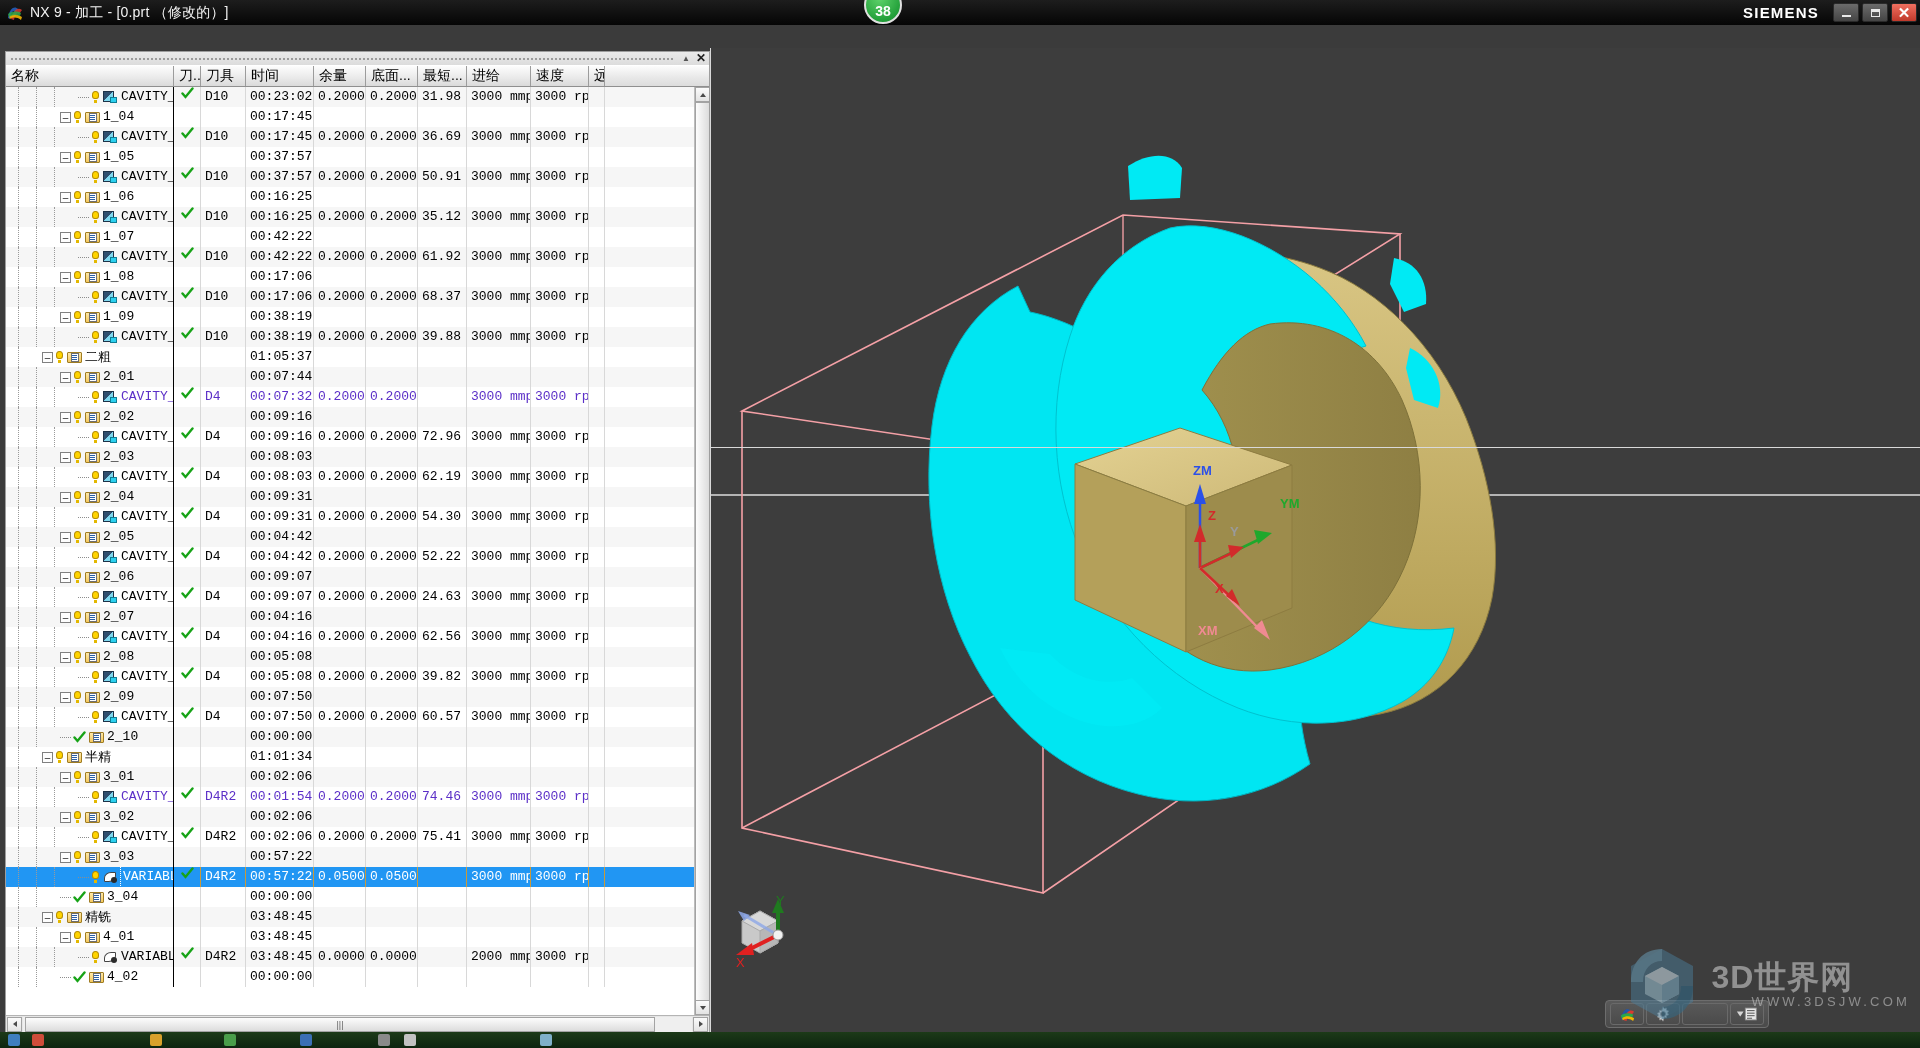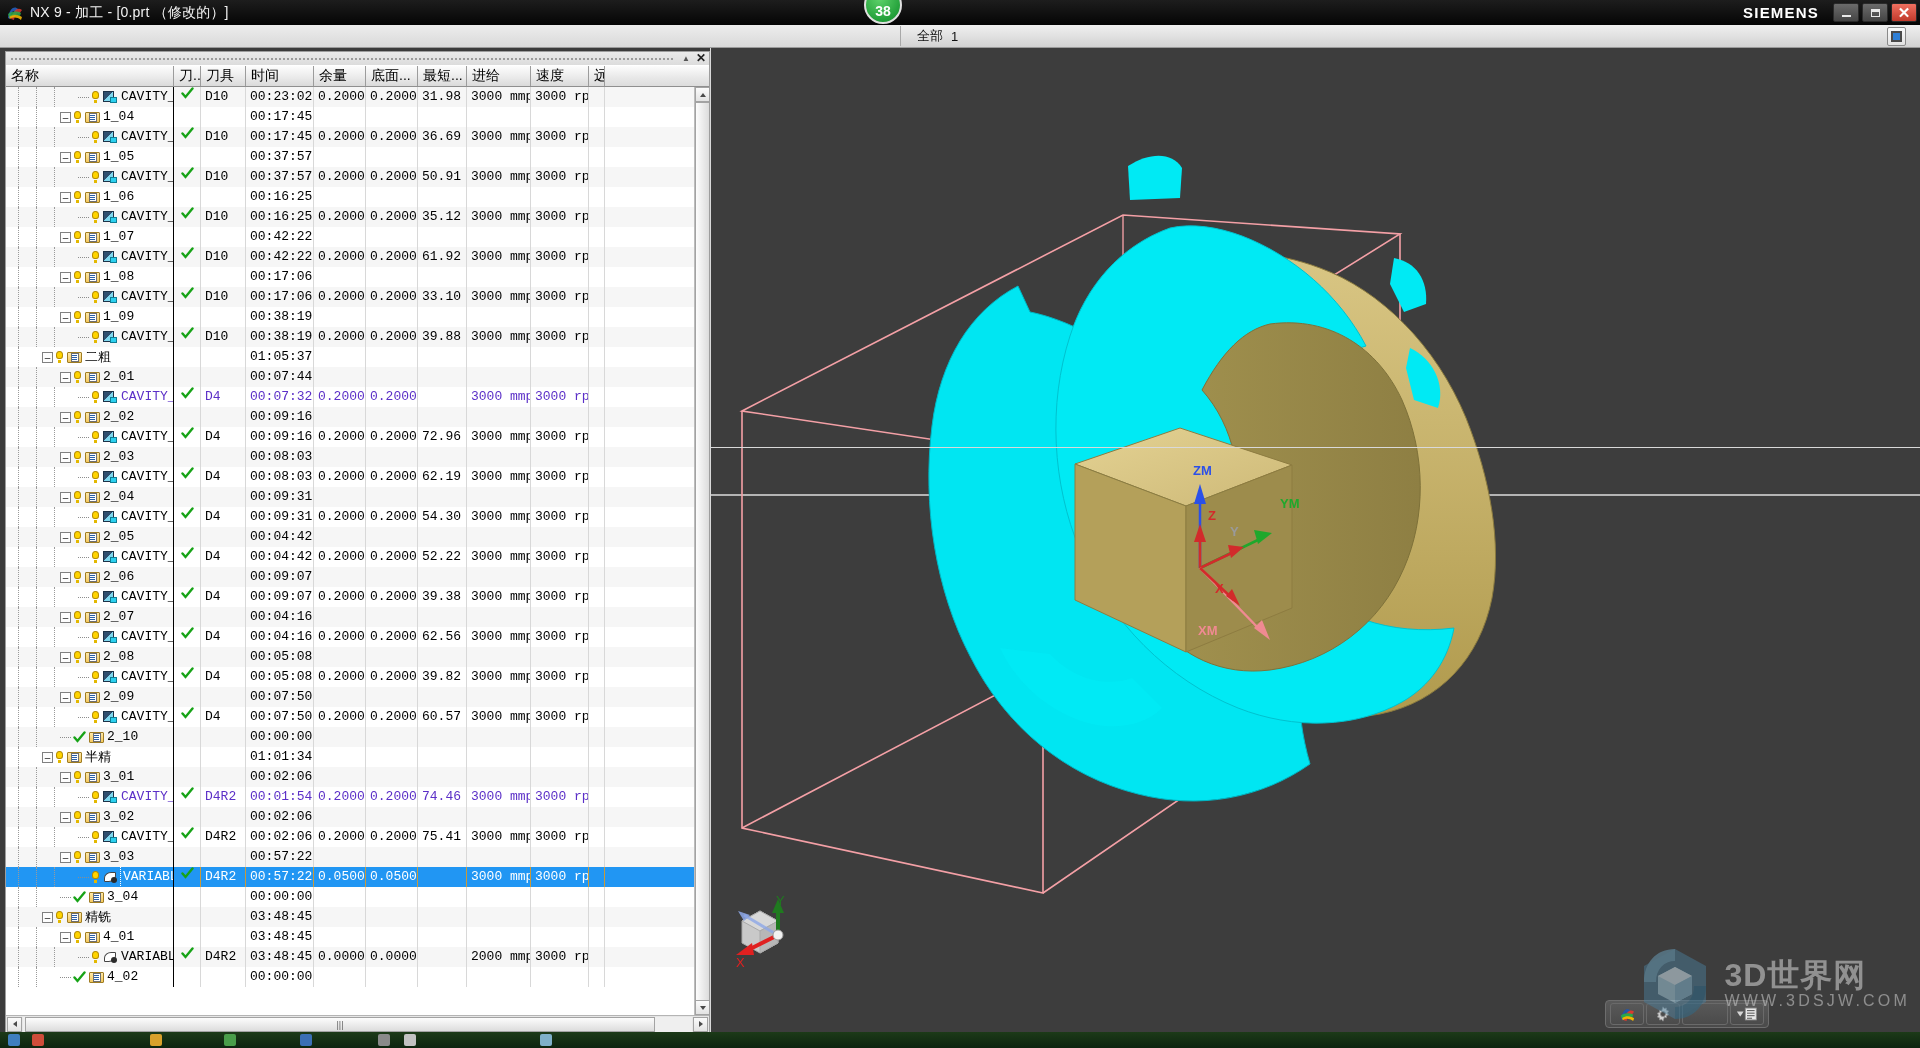--- a/index.html
+++ b/index.html
@@ -234,22 +234,22 @@
     border: 1px solid #6a6a6a; border-radius: 3px;
     background: linear-gradient(to bottom,#585858,#4b4b4b);
     display:flex; align-items:center; justify-content:center; }
   .vtb-item.wide { width: 46px; }
 
   .watermark { position: absolute; right: 10px; bottom: 10px;
                display: flex; align-items: center; opacity: .55; }
   .wm-text { margin-left: 10px; }
   .wm-main { color: #d6d6d6; font-size: 32px; font-weight: bold; letter-spacing: 1px;
              font-family: "Liberation Sans", sans-serif; line-height: 34px; }
-  .wm-sub { color: #cfcfcf; font-size: 16px; letter-spacing: 3.2px;
-            font-family: "Liberation Sans", sans-serif; }
+  .wm-sub { color: #cfcfcf; font-size: 13px; letter-spacing: 3.2px;
+            font-family: "Liberation Sans", sans-serif; margin-left: 40px; }
 
   
   .taskbar { position: absolute; left:0; bottom:0; width: 1920px; height: 16px;
     background: linear-gradient(to bottom, #1c3a18, #0d2410); }
   .tb-sq { position:absolute; top:2px; width:12px; height:12px; border-radius:2px; }
 </style>
 </head>
 <body>
 
 <div id="app">
@@ -271,29 +271,20 @@
       </div>
     <div class="wbtn">
         <span class="max-glyph"></span>
       </div>
     <div class="wbtn close">
         <span class="close-glyph">✕</span>
       </div>
     <div class="badge38">38</div>
   </div>
 
-  <div class="topbar">
-    <div class="seg-left"></div>
-    <div class="vdiv"></div>
-    <div class="allof">全部</div>
-    <div class="allof" style="margin-left:8px">1</div>
-    <div class="right-btn">
-        <i></i>
-      </div>
-  </div>
 
   <div class="tree-panel">
     <div class="tree-grip">
       <div class="grip-dots"></div>
       <div class="grip-up">▲</div>
       <div class="grip-x">✕</div>
     </div>
 
     <div class="thead" id="thead">
         <div class="th" style="width: 168px;">
@@ -638,21 +629,21 @@
               </span>
               <span class="nm">CAVITY_MILL...</span>
             </div>
             <div class="cell c-check c-check" style="width: 27px;"><span style="display: inline-block; vertical-align: middle;"><span class="ico ico-check"><svg width="13" height="13" viewBox="0 0 13 13">
                     <path d="M1.5 6.5 L4.5 10 L11.5 1.5" stroke="#17a317" stroke-width="2.4" fill="none" stroke-linecap="round"></path>
                   </svg></span></span></div>
             <div class="cell c-tool" style="width: 45px;"><span>D10</span></div>
             <div class="cell c-time" style="width: 68px;"><span>00:17:06</span></div>
             <div class="cell c-stock" style="width: 52px;"><span>0.2000</span></div>
             <div class="cell c-floor" style="width: 52px;"><span>0.2000</span></div>
-            <div class="cell c-min" style="width: 49px;"><span>33.10</span></div>
+            <div class="cell c-min" style="width: 49px;"><span>68.37</span></div>
             <div class="cell c-feed" style="width: 64px;"><span>3000 mmpm</span></div>
             <div class="cell c-speed" style="width: 58px;"><span>3000 rpm</span></div>
             <div class="cell c-far" style="width: 16px;"></div>
           </div>
           <div class="row white">
             <div class="cell c-name" style="width: 168px;">
               <span class="indent" style="width: 54px;">
                 <span class="guide" style="left: 12px;"></span>
                 <span class="guide" style="left: 30px;"></span>
               </span>
@@ -1071,21 +1062,21 @@
               </span>
               <span class="nm">CAVITY_MILL...</span>
             </div>
             <div class="cell c-check c-check" style="width: 27px;"><span style="display: inline-block; vertical-align: middle;"><span class="ico ico-check"><svg width="13" height="13" viewBox="0 0 13 13">
                     <path d="M1.5 6.5 L4.5 10 L11.5 1.5" stroke="#17a317" stroke-width="2.4" fill="none" stroke-linecap="round"></path>
                   </svg></span></span></div>
             <div class="cell c-tool" style="width: 45px;"><span>D4</span></div>
             <div class="cell c-time" style="width: 68px;"><span>00:09:07</span></div>
             <div class="cell c-stock" style="width: 52px;"><span>0.2000</span></div>
             <div class="cell c-floor" style="width: 52px;"><span>0.2000</span></div>
-            <div class="cell c-min" style="width: 49px;"><span>39.38</span></div>
+            <div class="cell c-min" style="width: 49px;"><span>24.63</span></div>
             <div class="cell c-feed" style="width: 64px;"><span>3000 mmpm</span></div>
             <div class="cell c-speed" style="width: 58px;"><span>3000 rpm</span></div>
             <div class="cell c-far" style="width: 16px;"></div>
           </div>
           <div class="row alt">
             <div class="cell c-name" style="width: 168px;">
               <span class="indent" style="width: 54px;">
                 <span class="guide" style="left: 12px;"></span>
                 <span class="guide" style="left: 30px;"></span>
               </span>

